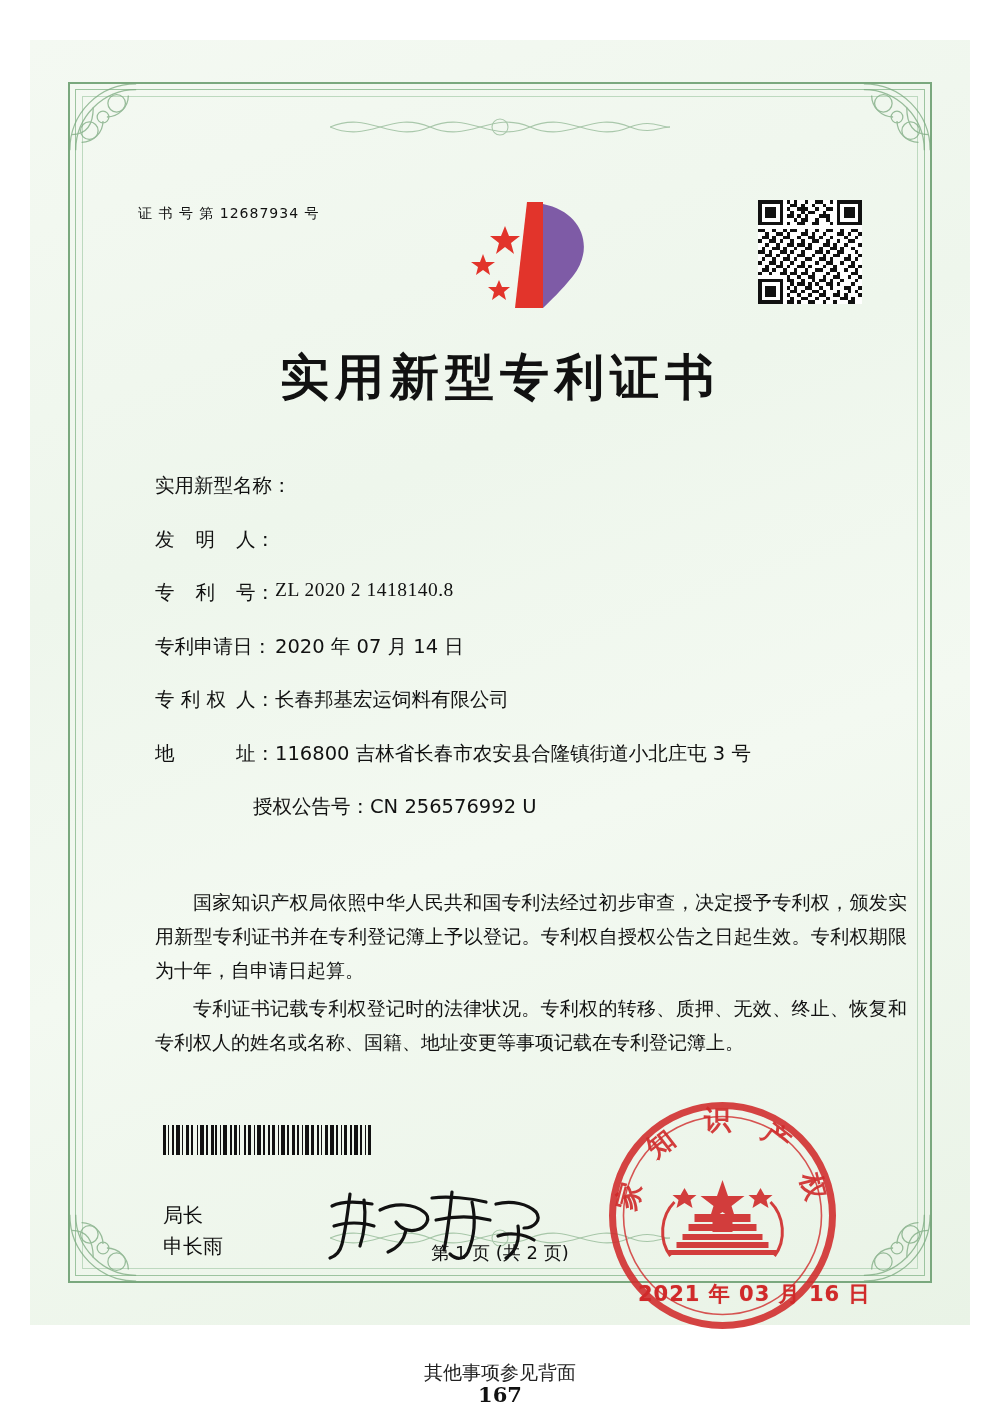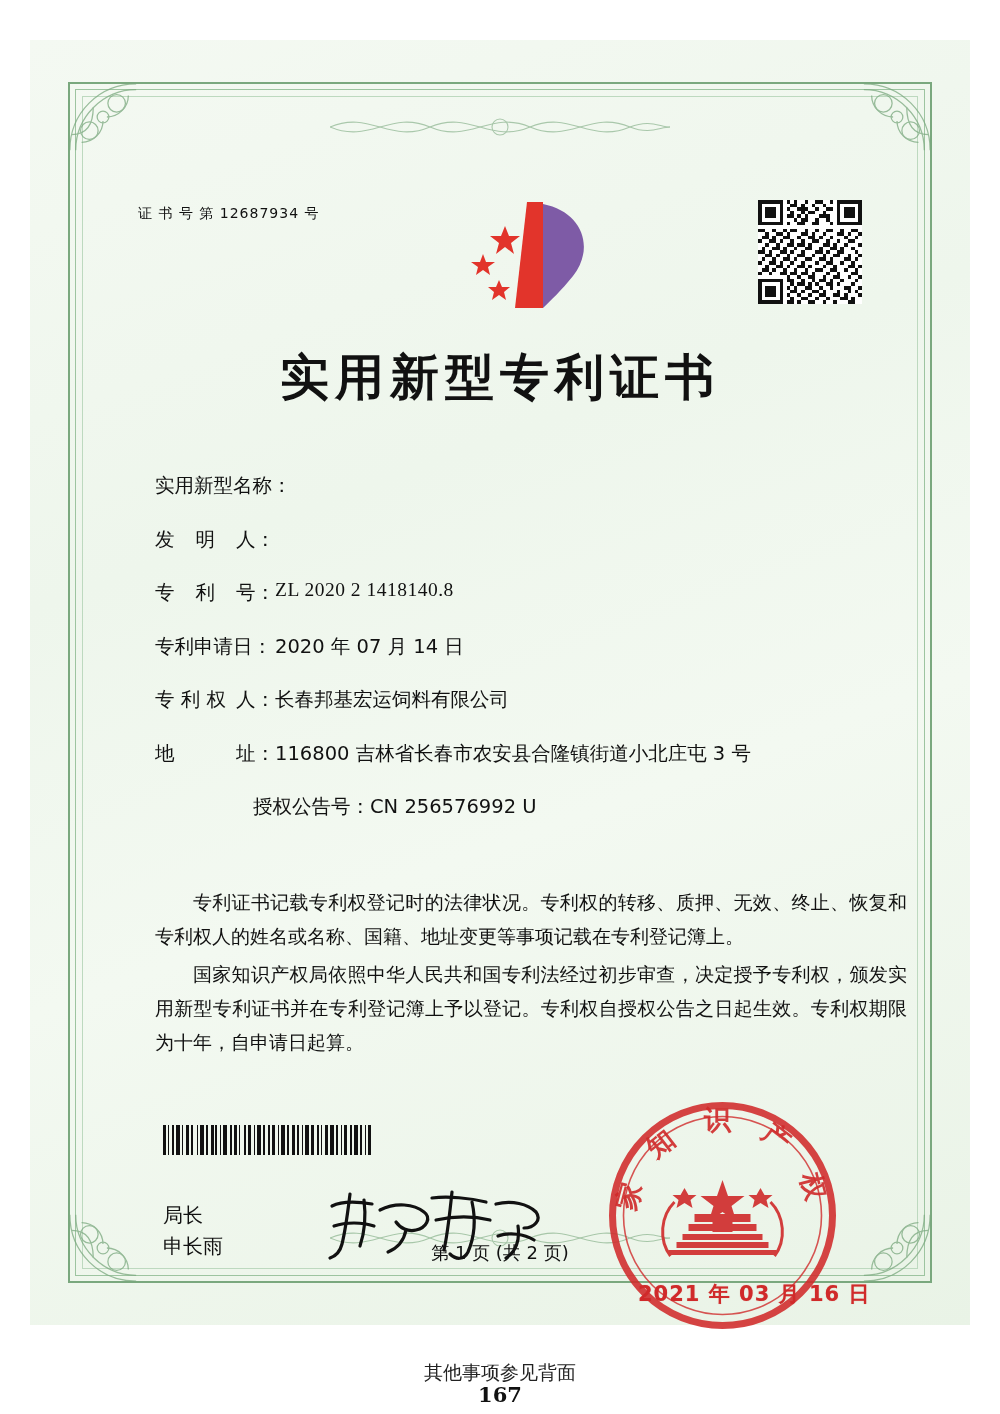--- a/index.html
+++ b/index.html
@@ -580,22 +580,22 @@
     </div>
 
     <div class="field-row row-two">
       <div class="seg2">
         <span>授权公告号：</span><span>CN 256576992 U</span>
       </div>
     </div>
   </div>
 
   <div class="paras">
+    <p>国家知识产权局依照中华人民共和国专利法经过初步审查，决定授予专利权，颁发实用新型专利证书并在专利登记簿上予以登记。专利权自授权公告之日起生效。专利权期限为十年，自申请日起算。</p>
     <p>专利证书记载专利权登记时的法律状况。专利权的转移、质押、无效、终止、恢复和专利权人的姓名或名称、国籍、地址变更等事项记载在专利登记簿上。</p>
-    <p>国家知识产权局依照中华人民共和国专利法经过初步审查，决定授予专利权，颁发实用新型专利证书并在专利登记簿上予以登记。专利权自授权公告之日起生效。专利权期限为十年，自申请日起算。</p>
   </div>
 
   <div class="barcode">
     <i style="width:3px"></i>
       <i style="width:2px;background:transparent"></i>
       <i style="width:1px"></i>
       <i style="width:3px;background:transparent"></i>
     <i style="width:2px"></i>
       <i style="width:2px;background:transparent"></i>
       <i style="width:4px"></i>

